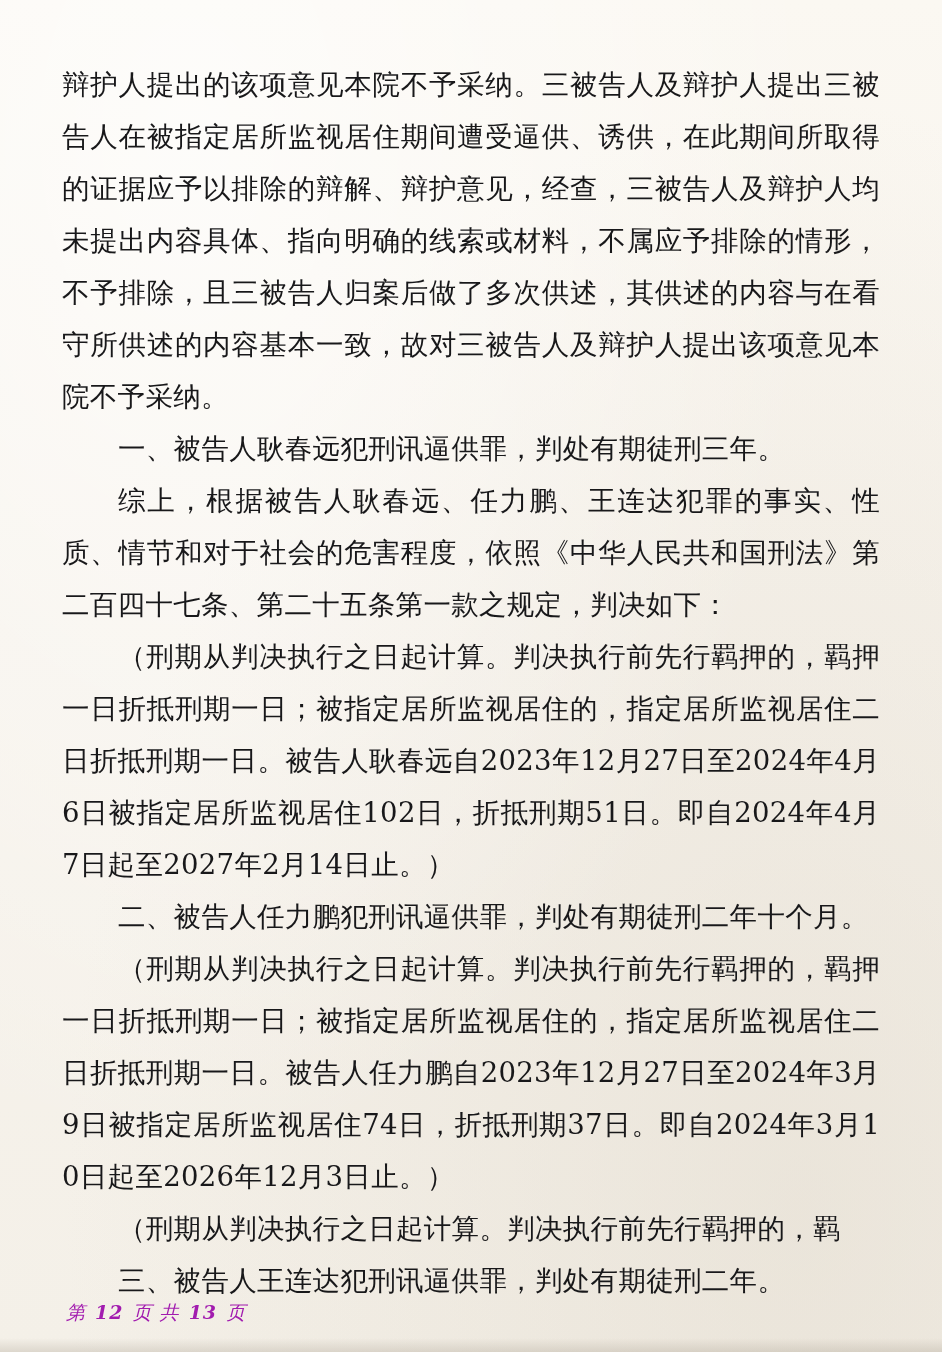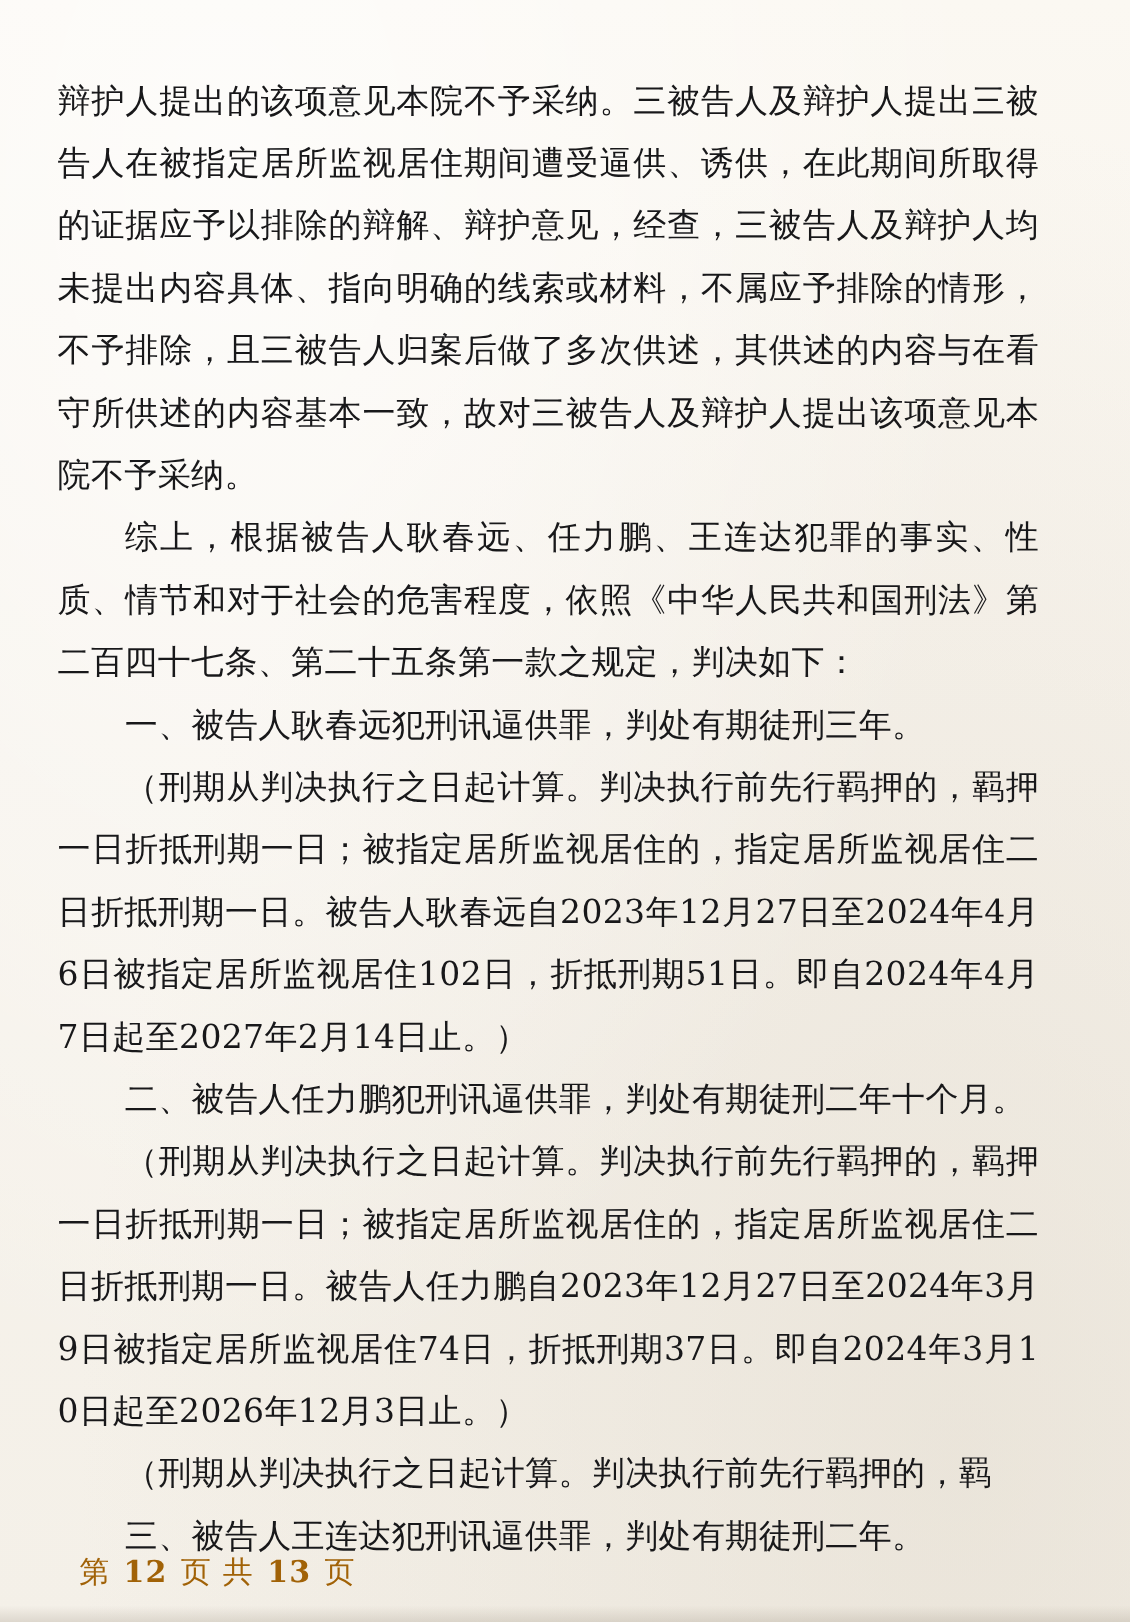--- a/index.html
+++ b/index.html
@@ -30,21 +30,21 @@
   .page::after {
     content: "";
     position: absolute;
     left: 0; right: 0; bottom: 0;
     height: 14px;
     background: linear-gradient(180deg, rgba(0,0,0,0) 0%, rgba(160,150,135,0.28) 100%);
     pointer-events: none;
   }
   .body-area {
     position: absolute;
-    left: 48px;
+    left: 62px;
     top: 58px;
     width: 818px;
     z-index: 2;
   }
   p.para {
     font-family: "DejaVu Serif", "Liberation Serif", serif;
     font-size: 27.5px;
     line-height: 52px;
     color: #18181a;
     margin: 0 0 0 0;
@@ -56,38 +56,39 @@
   }
   p.indent {
     text-indent: 56px;
   }
   .footer {
     position: absolute;
     left: 66px;
     bottom: 26px;
     z-index: 3;
     font-family: "DejaVu Serif", "Liberation Serif", serif;
-    font-size: 25px;
-    color: #a16207;
+    font-size: 19px;
+    color: #a21caf;
     letter-spacing: 1px;
+    font-style: italic;
   }
   .footer .num {
     font-weight: bold;
     padding: 0 2px;
   }
 </style>
 </head>
 <body>
 
 <div class="page">
 
   <div class="body-area">
     <p class="para">辩护人提出的该项意见本院不予采纳。三被告人及辩护人提出三被告人在被指定居所监视居住期间遭受逼供、诱供，在此期间所取得的证据应予以排除的辩解、辩护意见，经查，三被告人及辩护人均未提出内容具体、指向明确的线索或材料，不属应予排除的情形，不予排除，且三被告人归案后做了多次供述，其供述的内容与在看守所供述的内容基本一致，故对三被告人及辩护人提出该项意见本院不予采纳。</p>
+    <p class="para indent">一、被告人耿春远犯刑讯逼供罪，判处有期徒刑三年。</p>
     <p class="para indent">综上，根据被告人耿春远、任力鹏、王连达犯罪的事实、性质、情节和对于社会的危害程度，依照《中华人民共和国刑法》第二百四十七条、第二十五条第一款之规定，判决如下：</p>
-    <p class="para indent">一、被告人耿春远犯刑讯逼供罪，判处有期徒刑三年。</p>
     <p class="para indent">（刑期从判决执行之日起计算。判决执行前先行羁押的，羁押一日折抵刑期一日；被指定居所监视居住的，指定居所监视居住二日折抵刑期一日。被告人耿春远自2023年12月27日至2024年4月6日被指定居所监视居住102日，折抵刑期51日。即自2024年4月7日起至2027年2月14日止。）</p>
     <p class="para indent">二、被告人任力鹏犯刑讯逼供罪，判处有期徒刑二年十个月。</p>
     <p class="para indent">（刑期从判决执行之日起计算。判决执行前先行羁押的，羁押一日折抵刑期一日；被指定居所监视居住的，指定居所监视居住二日折抵刑期一日。被告人任力鹏自2023年12月27日至2024年3月9日被指定居所监视居住74日，折抵刑期37日。即自2024年3月10日起至2026年12月3日止。）</p>
     <p class="para indent">（刑期从判决执行之日起计算。判决执行前先行羁押的，羁</p>
     <p class="para indent">三、被告人王连达犯刑讯逼供罪，判处有期徒刑二年。</p>
   </div>
 
   <div class="footer">
     <span>第</span>
     <span class="num">12</span>

